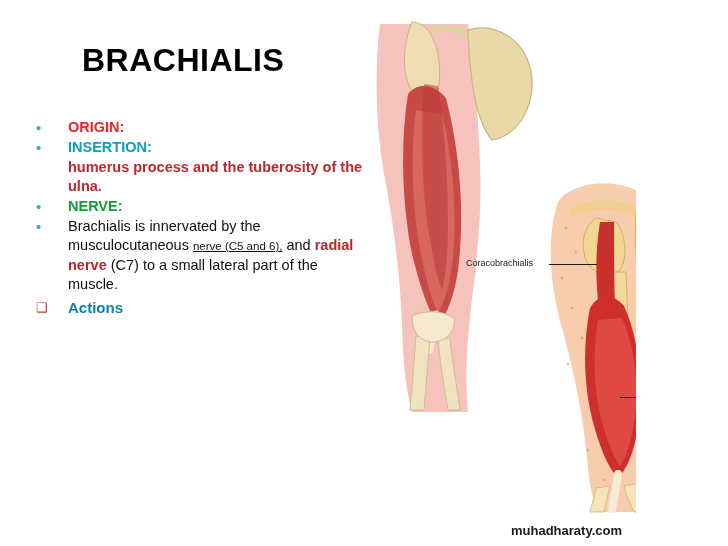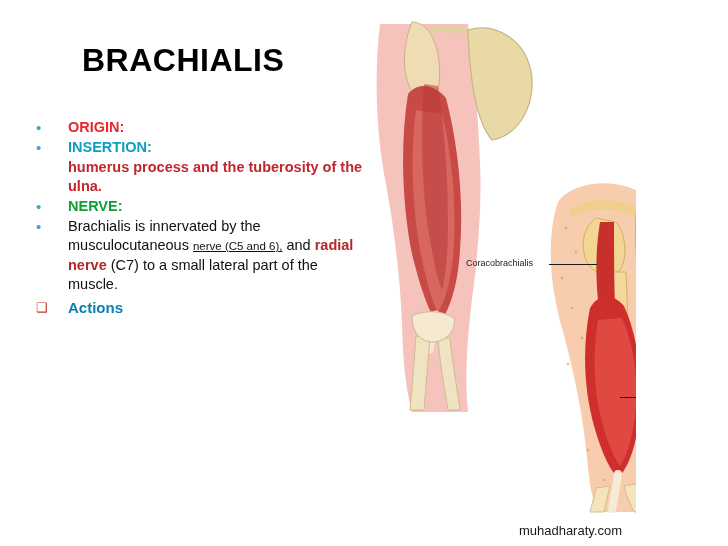--- a/index.html
+++ b/index.html
@@ -104,21 +104,21 @@
     left: 36px;
     top: 416px;
     font-size: 15px;
     color: #111111;
   }
   .footer {
     position: absolute;
     right: 14px;
     bottom: 8px;
     font-size: 13px;
-    font-weight: normal;
+    font-weight: bold;
     color: #1a1a1a;
     margin-top: 13px;
   }
   
   .art {
     position: absolute;
   }
   .art-left {
     left: 372px;
     top: 14px;

